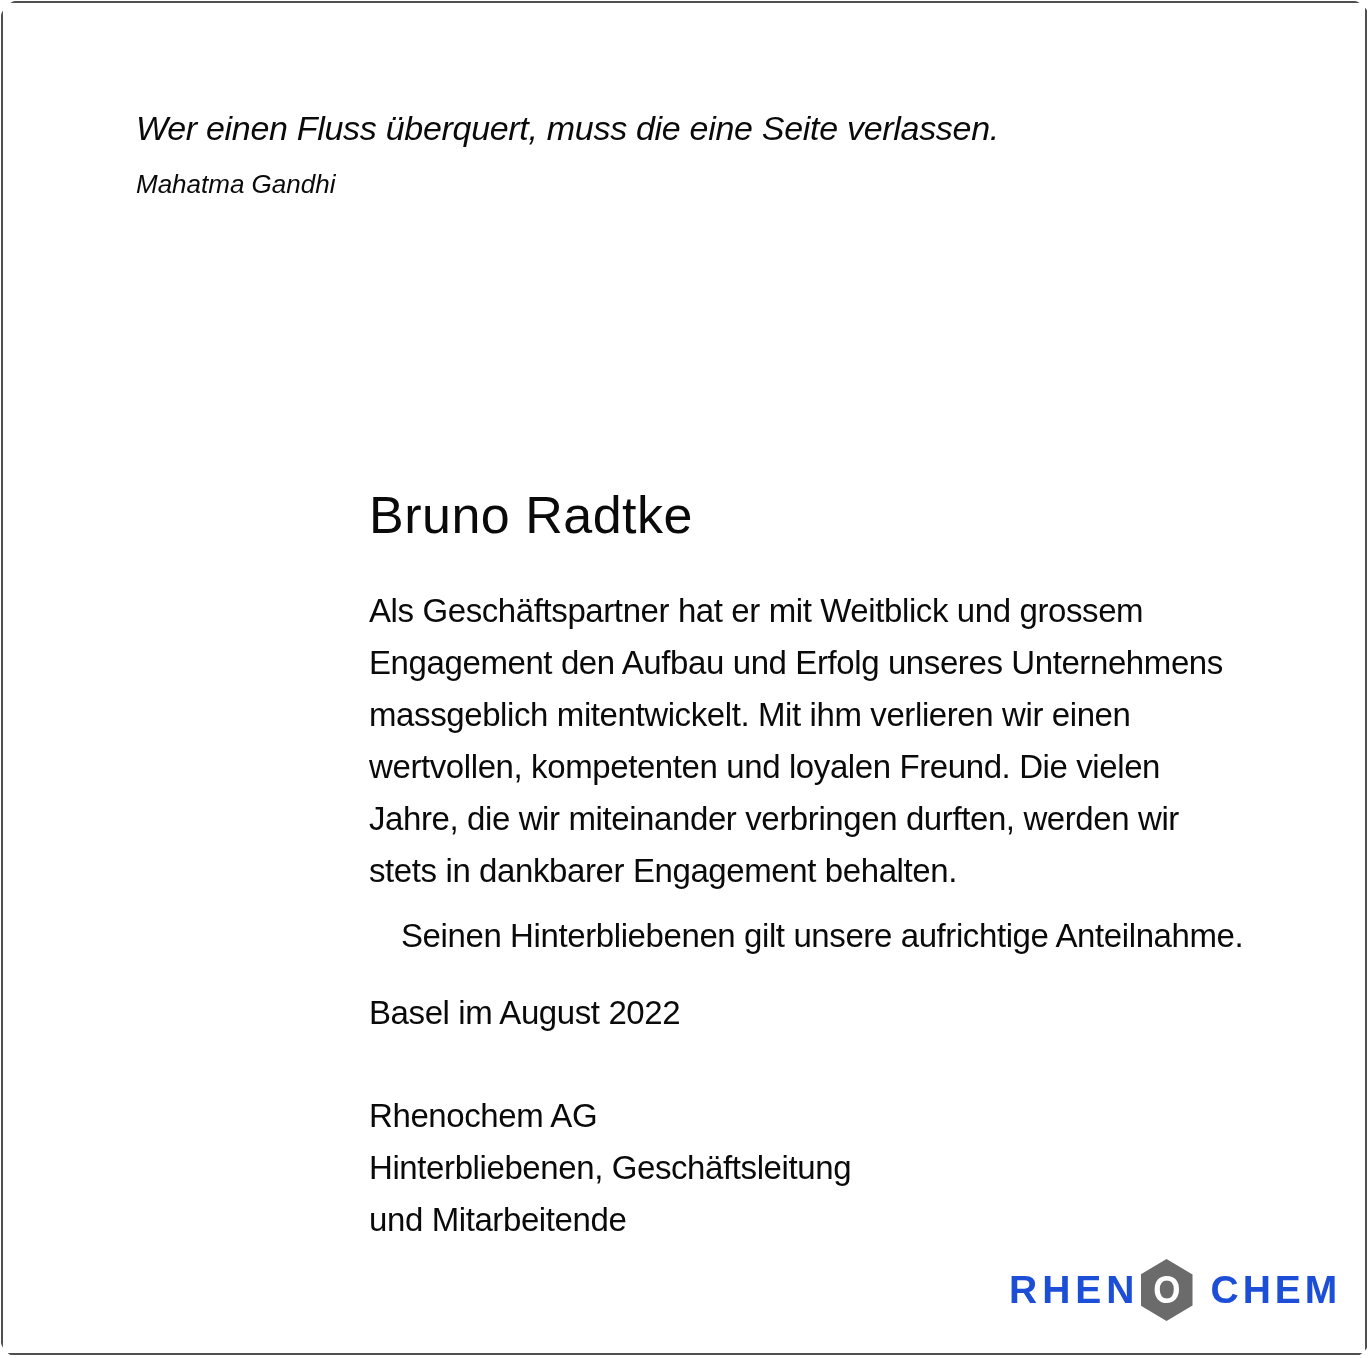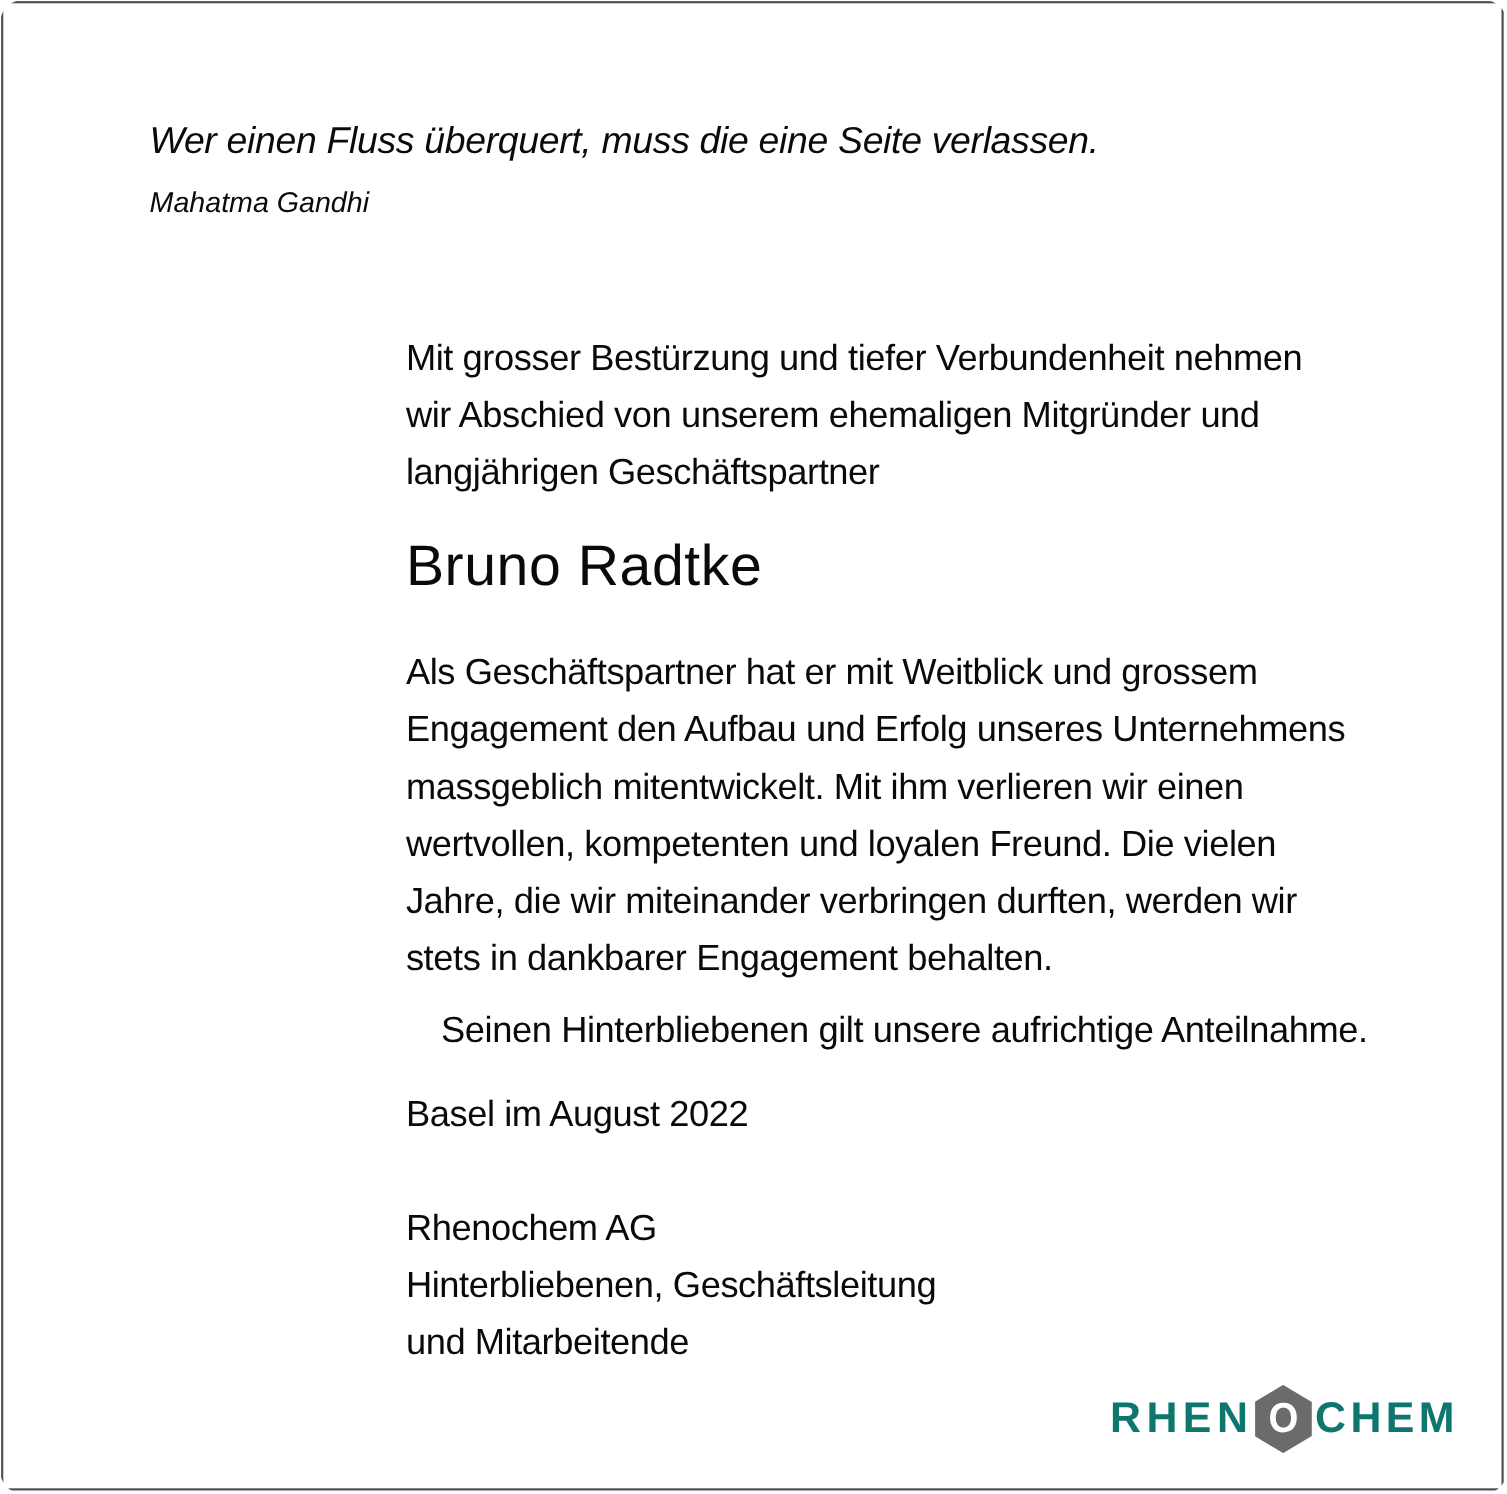--- a/index.html
+++ b/index.html
@@ -73,25 +73,25 @@
     left: 1006px;
     top: 1256px;
     display: flex;
     align-items: center;
     height: 62px;
   }
   .logo-text {
     font-size: 39px;
     font-weight: bold;
     letter-spacing: 5px;
-    color: #0f766e;
+    color: #1d4ed8;
     line-height: 62px;
   }
   .logo-text.left  { margin-right: 1px; }
-  .logo-text.right { margin-left: 3px; letter-spacing: 4px; }
+  .logo-text.right { margin-left: 18px; letter-spacing: 4px; }
   .hexagon {
     position: relative;
     width: 52px;
     height: 62px;
     background: #6b6b6b;
     clip-path: polygon(50% 0, 100% 25%, 100% 75%, 50% 100%, 0 75%, 0 25%);
     display: flex;
     align-items: center;
     justify-content: center;
     flex: 0 0 auto;
@@ -106,25 +106,20 @@
 </style>
 </head>
 <body>
 
 <div class="canvas">
   <div class="page-frame">
 
     <div class="quote">Wer einen Fluss überquert, muss die eine Seite verlassen.</div>
     <div class="attribution">Mahatma Gandhi</div>
 
-    <div class="block body-text intro">
-      <div>Mit grosser Bestürzung und tiefer Verbundenheit nehmen</div>
-      <div>wir Abschied von unserem ehemaligen Mitgründer und</div>
-      <div>langjährigen Geschäftspartner</div>
-    </div>
 
     <div class="block name-block">Bruno Radtke</div>
 
     <div class="block body-text tribute">
       <div>Als Geschäftspartner hat er mit Weitblick und grossem</div>
       <div>Engagement den Aufbau und Erfolg unseres Unternehmens</div>
       <div>massgeblich mitentwickelt. Mit ihm verlieren wir einen</div>
       <div>wertvollen, kompetenten und loyalen Freund. Die vielen</div>
       <div>Jahre, die wir miteinander verbringen durften, werden wir</div>
       <div>stets in dankbarer Engagement behalten.</div>

